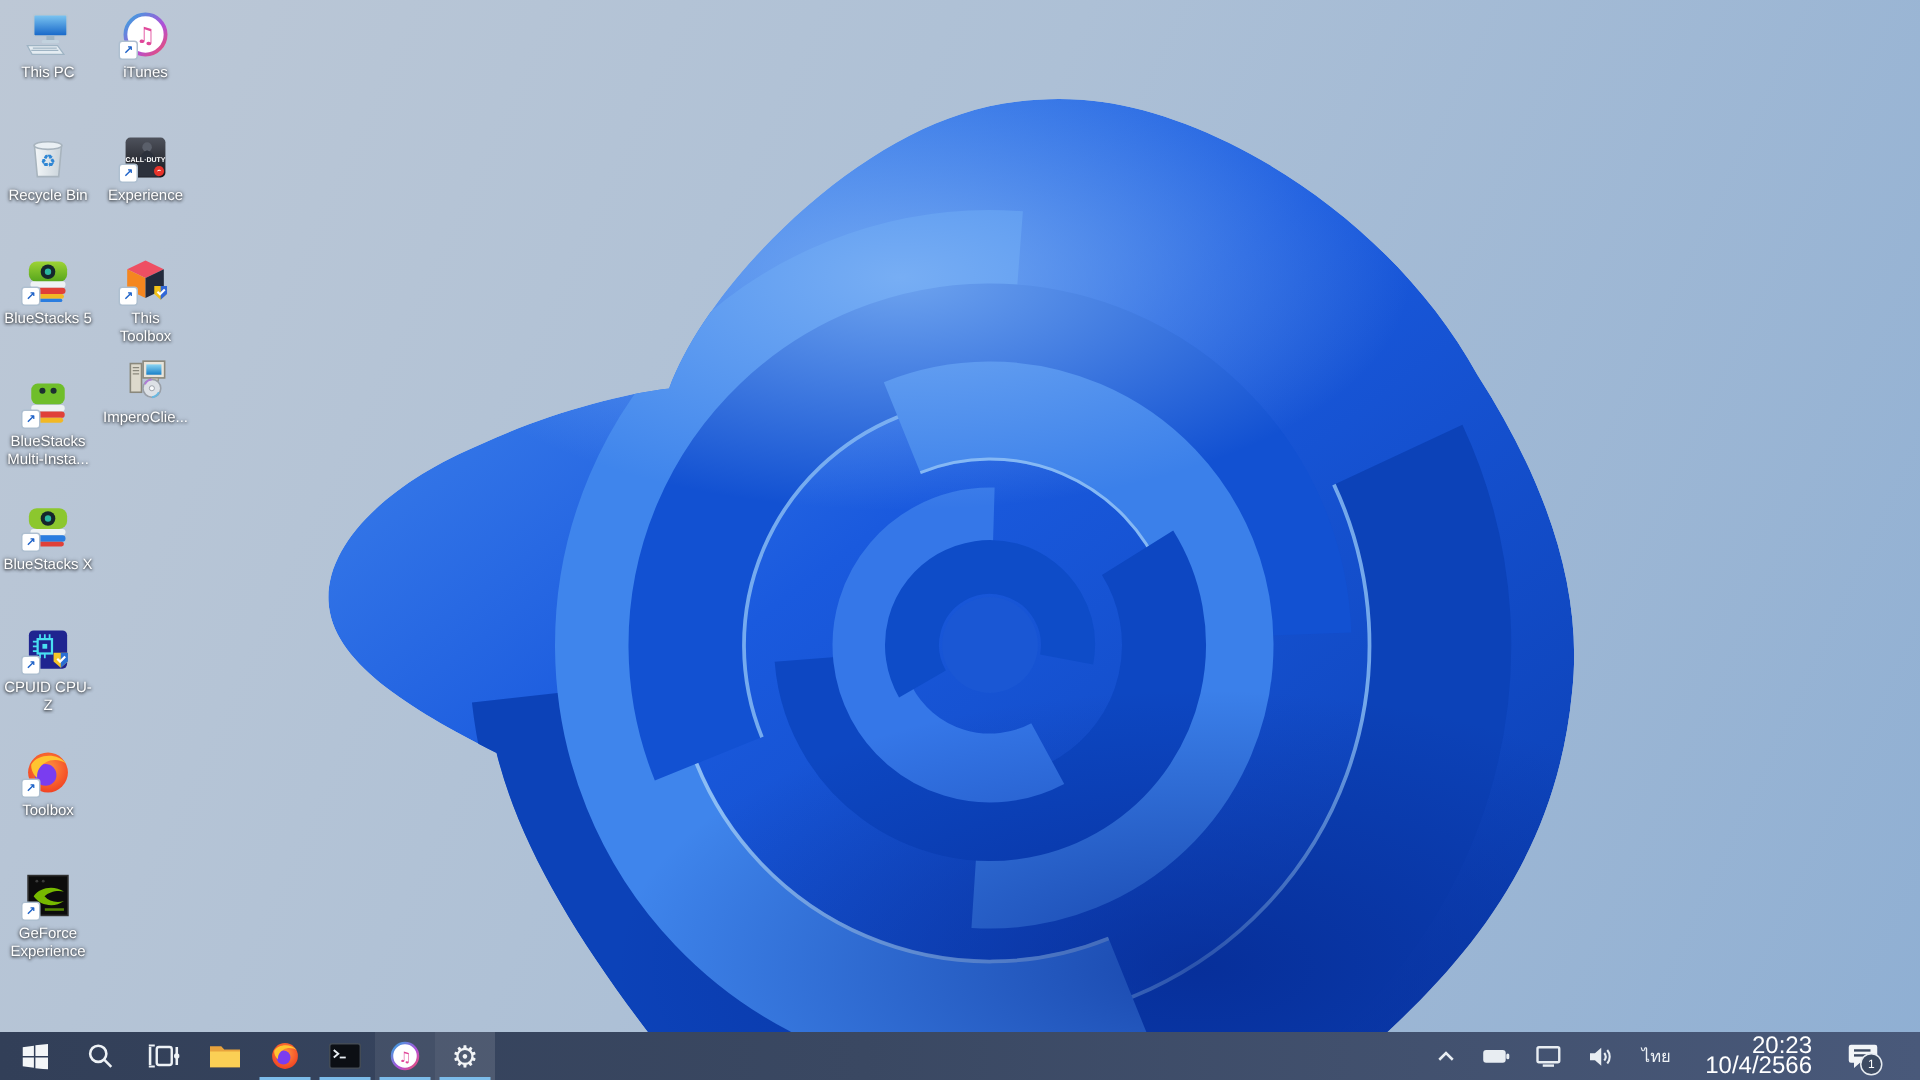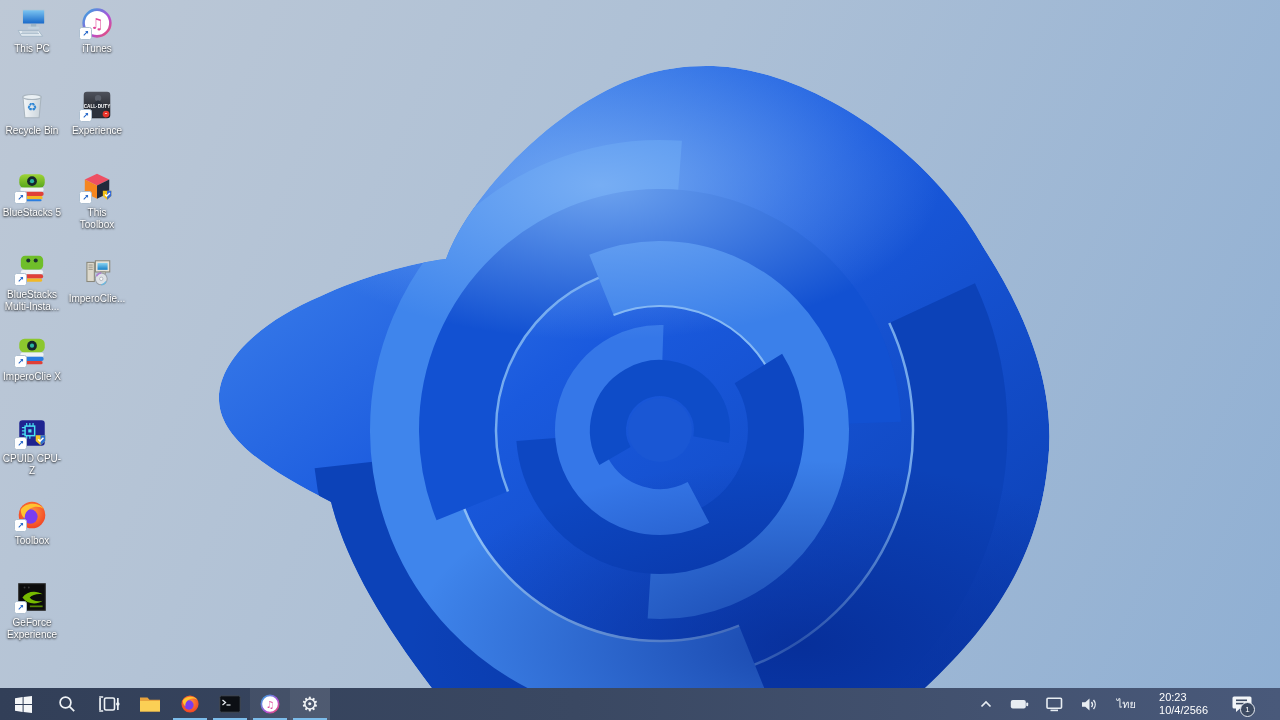--- a/index.html
+++ b/index.html
@@ -31,21 +31,21 @@
   .tbtn.start{width:46px;}
   .tbtn.app{width:40px;}
   .tbtn.lit1{background:rgba(255,255,255,.07);}
   .tbtn.lit2{background:rgba(255,255,255,.12);}
   .runbar{position:absolute;left:3px;bottom:0;width:34px;height:2.5px;background:#7cbcea;}
   .tbtn svg{display:block;}
   .spacer{flex:1;}
   .tray{display:flex;align-items:center;gap:17px;padding-right:2px;color:#eef2f6;}
   .tray svg{display:block;}
   .lang{font-size:11px;color:#eef2f6;padding:0 2px;}
-  .clock{font-size:11px;line-height:13px;text-align:left;color:#fff;padding:0 4px;}
+  .clock{font-size:16px;line-height:13px;text-align:right;color:#fff;padding:0 4px;}
   .notif{position:relative;width:26px;height:32px;display:flex;align-items:center;justify-content:center;}
   .badge{position:absolute;right:0;bottom:3px;width:13px;height:13px;border-radius:50%;
     background:#3c4a62;border:1px solid #e6ebf1;color:#fff;font-size:8px;
     display:flex;align-items:center;justify-content:center;line-height:1;}
   .showdesk{width:5px;border-left:1px solid rgba(255,255,255,.3);}
 </style>
 </head>
 <body>
 
 <div id="screen">
@@ -241,21 +241,21 @@
           <rect x="6.5" y="25" width="19" height="3" rx="1.5" fill="#f2b824"></rect>
         </svg>
         <span class="sc">↗</span>
       </div>
       <div class="lbl">
         <span>BlueStacks</span>
           <span>Multi-Insta...</span>
       </div>
     </div>
 
-    <div class="cell c2" style="left:62px;top:256px">
+    <div class="cell c2" style="left:62px;top:236px">
       <div class="art">
         <svg viewBox="0 0 32 32">
           <defs>
               <linearGradient id="impS" x1="0" y1="0" x2="0" y2="1">
             <stop offset="0" stop-color="#8ad4f2"></stop>
                 <stop offset="1" stop-color="#1880c8"></stop>
               </linearGradient>
             </defs>
           <rect x="6.5" y="6" width="7" height="18" fill="#ddd9cc" stroke="#8a887c"></rect>
           <path d="M8 8.5 h4 M8 10.5 h4 M8 12.5 h4" stroke="#8a887c" stroke-width=".8"></path>
@@ -280,21 +280,21 @@
           <rect x="4" y="4.5" width="24" height="13" rx="5" fill="#8cc72e"></rect>
           <circle cx="16" cy="11" r="4.6" fill="#15262c"></circle>
           <circle cx="16" cy="11" r="2" fill="#2ab5a0"></circle>
           <rect x="5" y="17.5" width="22" height="4" rx="2" fill="#eef2f4"></rect>
           <rect x="5" y="21.5" width="22" height="4" rx="2" fill="#2a7de0"></rect>
           <rect x="6" y="25.5" width="20" height="3" rx="1.5" fill="#e04038"></rect>
         </svg>
         <span class="sc">↗</span>
       </div>
       <div class="lbl">
-        <span>ImperoClie X</span>
+        <span>BlueStacks X</span>
           <span></span>
       </div>
     </div>
 
     <div class="cell" style="left:0;top:416px">
       <div class="art">
         <svg viewBox="0 0 32 32">
           <rect x="4" y="4" width="24" height="24" rx="3" fill="#1f2490"></rect>
           <rect x="9.5" y="9.5" width="9" height="9" fill="none" stroke="#49e0f2" stroke-width="1.4"></rect>
           <path d="M11 6.5 v3 M14 6.5 v3 M17 6.5 v3 M6.5 11 h3 M6.5 14 h3 M6.5 17 h3 M11 18.5 v3 M14 18.5 v3" stroke="#49e0f2" stroke-width="1.1"></path>

